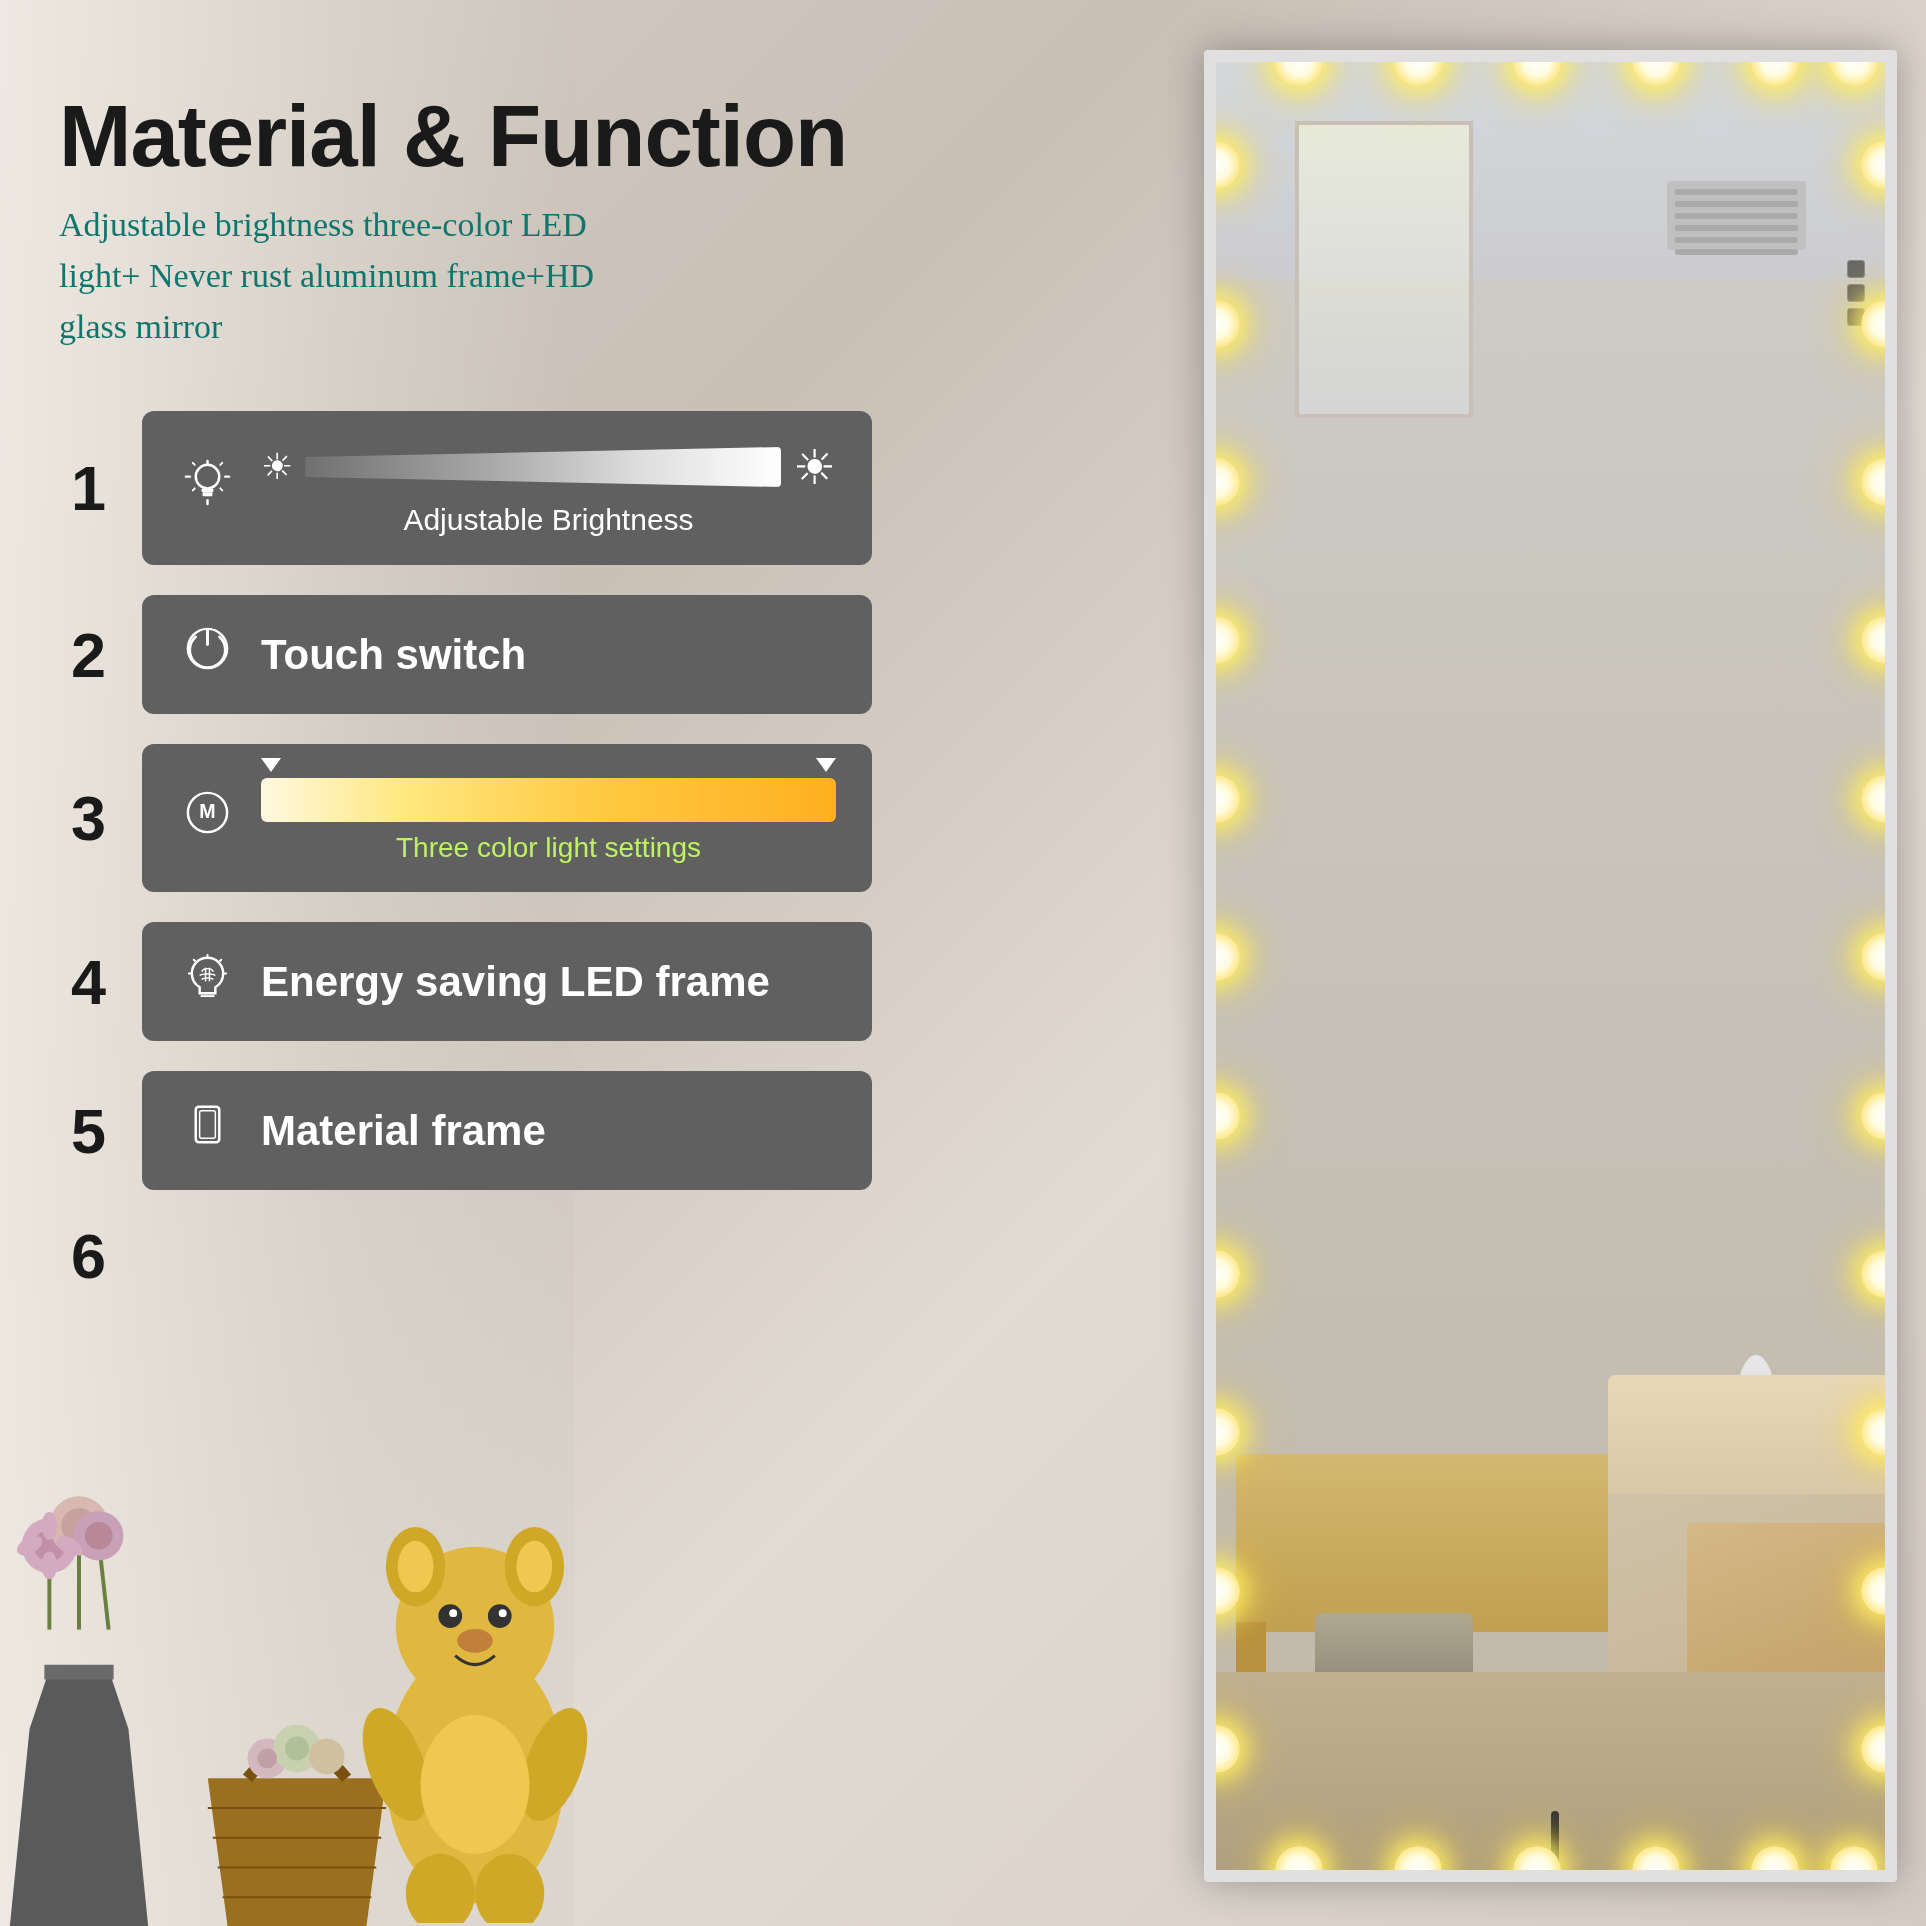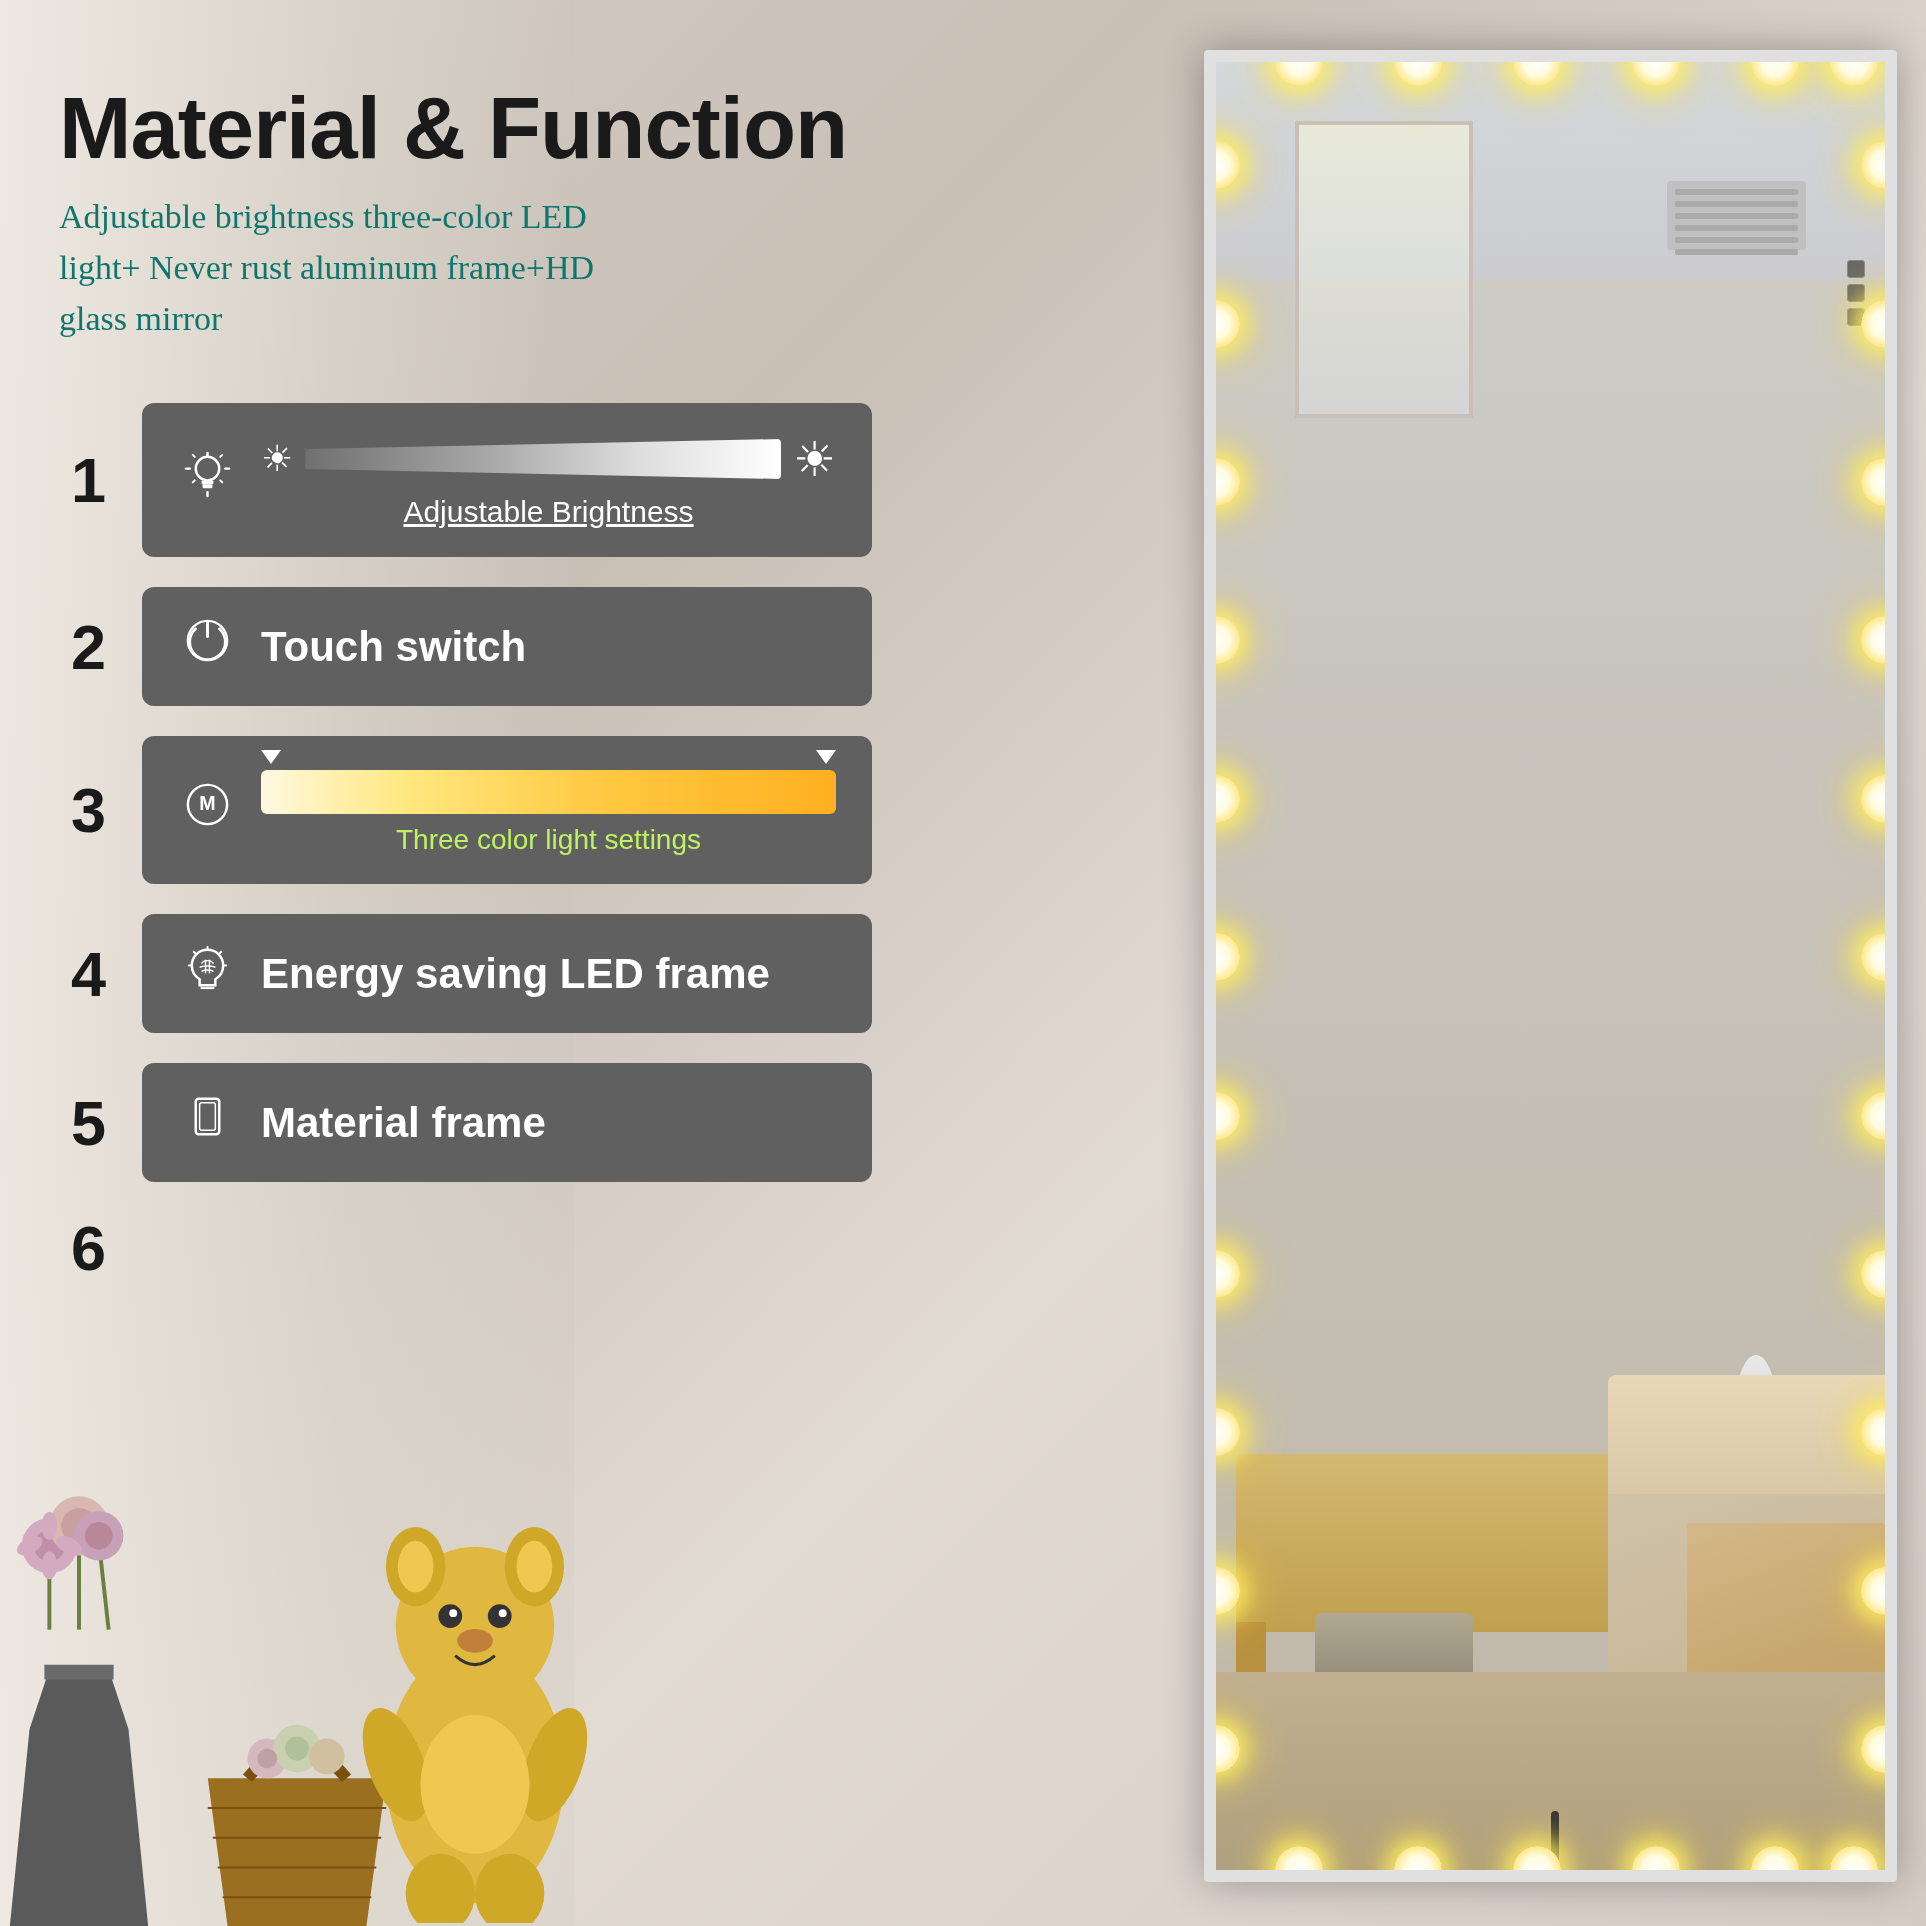--- a/index.html
+++ b/index.html
@@ -114,21 +114,21 @@
       width: 18px;
       height: 18px;
       border-radius: 3px;
       background: #666;
       border: 1px solid #888;
     }
 
     
     .content-panel {
       position: absolute;
-      top: 0; left: 0;
+      top: 8px; left: 0;
       width: 931px;
       height: 1789px;
       padding: 84px 59px 59px 59px;
     }
 
     .page-title {
       font-size: 87px;
       font-weight: 900;
       color: #1a1a1a;
       line-height: 1.0;
@@ -205,21 +205,20 @@
       display: flex;
       align-items: center;
       width: 100%;
       gap: 12px;
     }
 
     .brightness-label {
       font-size: 30px;
       color: white;
       text-align: right;
-      text-decoration: underline;
     }
 
     .sun-dim {
       font-size: 36px;
       color: white;
     }
 
     .sun-bright {
       font-size: 48px;
       color: white;

